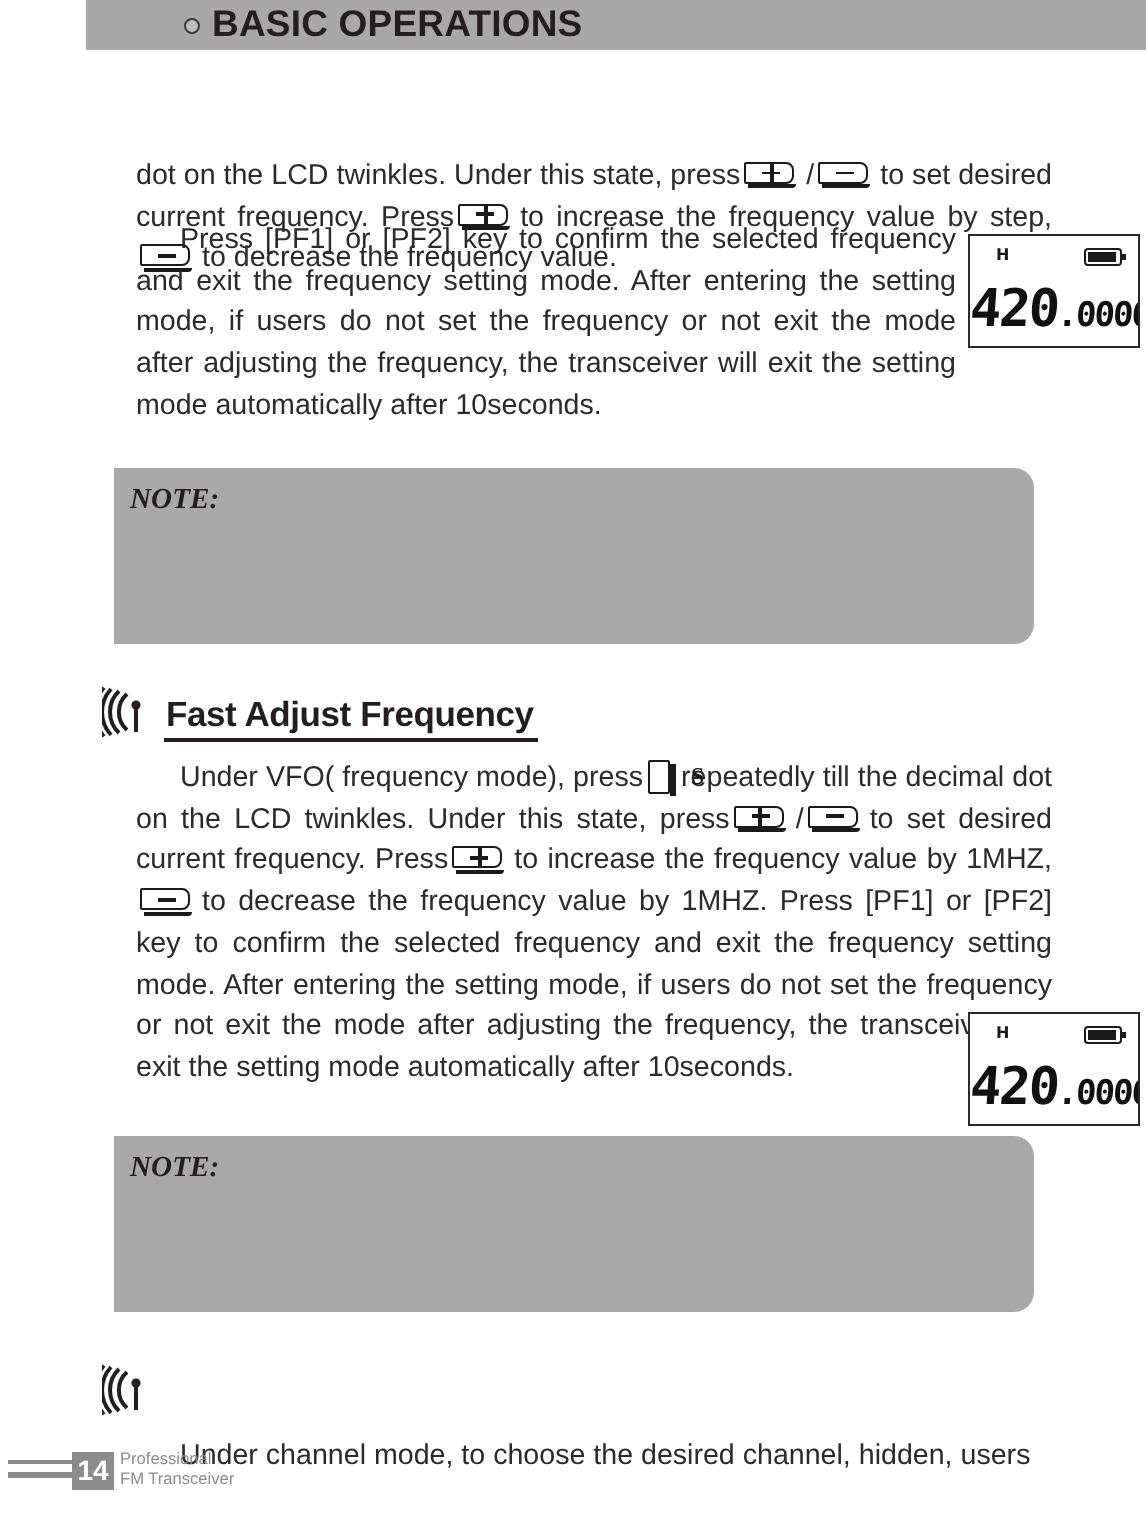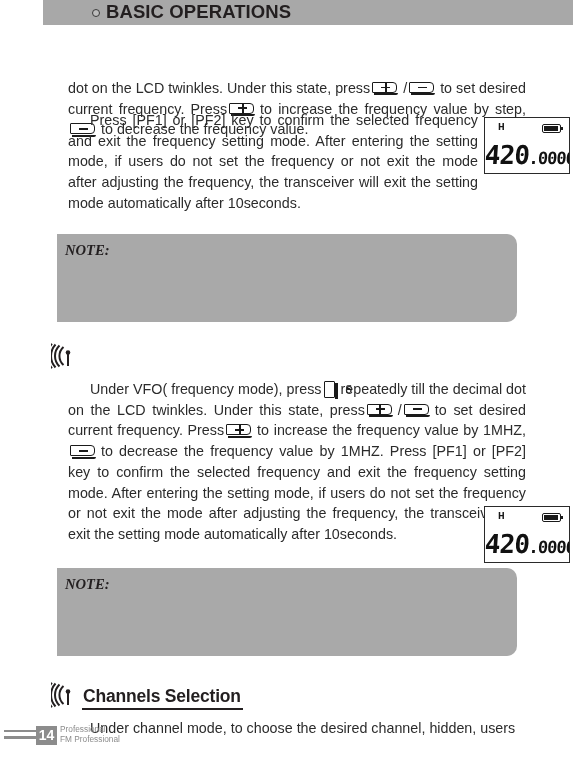--- a/index.html
+++ b/index.html
@@ -322,20 +322,21 @@
 
 <div class="section-head" style="left:51px; top:343px;">
   <svg class="wave-icon" viewBox="0 0 30 26">
     <path d="M17 23 L17 11" stroke="#231f20" stroke-width="2" fill="none"></path>
     <circle cx="17" cy="9.5" r="2.3" fill="#231f20"></circle>
     <path d="M12.5 4 A12 12 0 0 0 12.5 22" stroke="#231f20" stroke-width="2" fill="none"></path>
     <path d="M8.5 2.5 A14.5 14.5 0 0 0 8.5 23.5" stroke="#231f20" stroke-width="2" fill="none"></path>
     <path d="M4.5 1.5 A17 17 0 0 0 4.5 24.5" stroke="#231f20" stroke-width="2" fill="none"></path>
     <path d="M1 0.8 A19.5 19.5 0 0 0 1 25.2" stroke="#231f20" stroke-width="1.8" fill="none"></path>
   </svg>
+  <span class="section-title">Fast Adjust Frequency</span>
 </div>
 
 <div class="para indent" style="left:68px; top:379px; width:458px;">
   <span>Under VFO( frequency mode), press</span><span class="skey"><i></i><u>S</u></span><span>repeatedly till the decimal dot on the LCD twinkles. Under this state, press</span><span class="keycap plus"><i></i><b></b></span><span>/</span><span class="keycap minus"><i></i><b></b></span><span>to set desired current frequency. Press</span><span class="keycap plus"><i></i><b></b></span><span>to increase the frequency value by 1MHZ,</span><span class="keycap minus"><i></i><b></b></span><span>to decrease the frequency value by 1MHZ. Press [PF1] or [PF2] key to confirm the selected frequency and exit the frequency setting mode. After entering the setting mode, if users do not set the frequency or not exit the mode after adjusting the frequency, the transceiver will exit the setting mode automatically after 10seconds.</span>
 </div>
 
 <div class="lcd" style="left:484px; top:506px; width:86px; height:57px;">
   <div class="lcd-inner">
     <span class="lcd-h">H</span>
     <span class="lcd-batt"></span>
@@ -351,30 +352,29 @@
 
 <div class="section-head" style="left:51px; top:682px;">
   <svg class="wave-icon" viewBox="0 0 30 26">
     <path d="M17 23 L17 11" stroke="#231f20" stroke-width="2" fill="none"></path>
     <circle cx="17" cy="9.5" r="2.3" fill="#231f20"></circle>
     <path d="M12.5 4 A12 12 0 0 0 12.5 22" stroke="#231f20" stroke-width="2" fill="none"></path>
     <path d="M8.5 2.5 A14.5 14.5 0 0 0 8.5 23.5" stroke="#231f20" stroke-width="2" fill="none"></path>
     <path d="M4.5 1.5 A17 17 0 0 0 4.5 24.5" stroke="#231f20" stroke-width="2" fill="none"></path>
     <path d="M1 0.8 A19.5 19.5 0 0 0 1 25.2" stroke="#231f20" stroke-width="1.8" fill="none"></path>
   </svg>
-  <span class="section-title">Channels Selection</span>
 </div>
 
 <div class="para indent" style="left:68px; top:718px; width:500px;">
   <span>Under channel mode, to choose the desired channel, hidden, users</span>
 </div>
 
 <div class="footer" style="width:240px;">
   <div class="footer-rules">
     <span></span>
     <span></span>
   </div>
   <div class="footer-page">14</div>
   <div class="footer-text">
     <div>Professional</div>
-    <div>FM Professional</div>
+    <div>FM Transceiver</div>
   </div>
 </div>
 
 </body></html>

